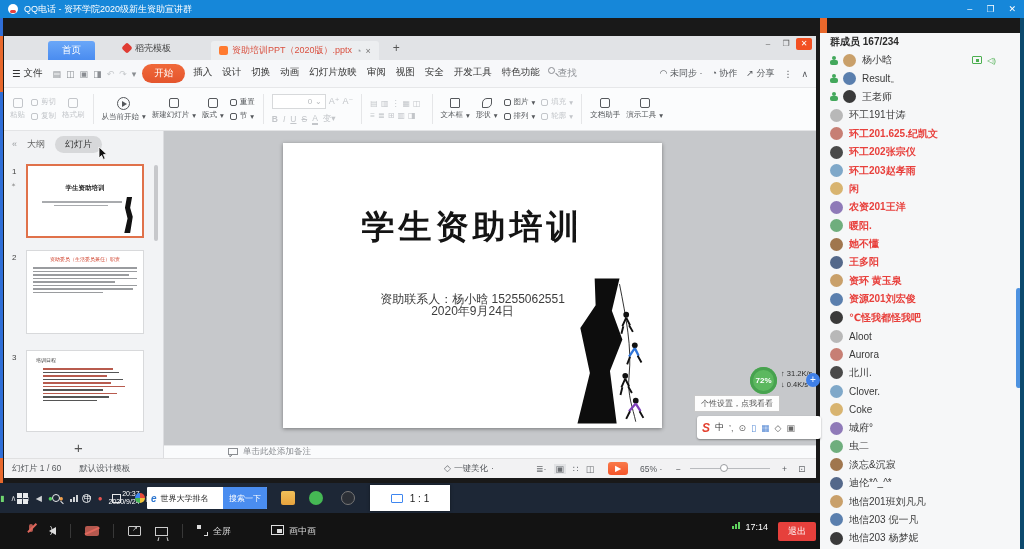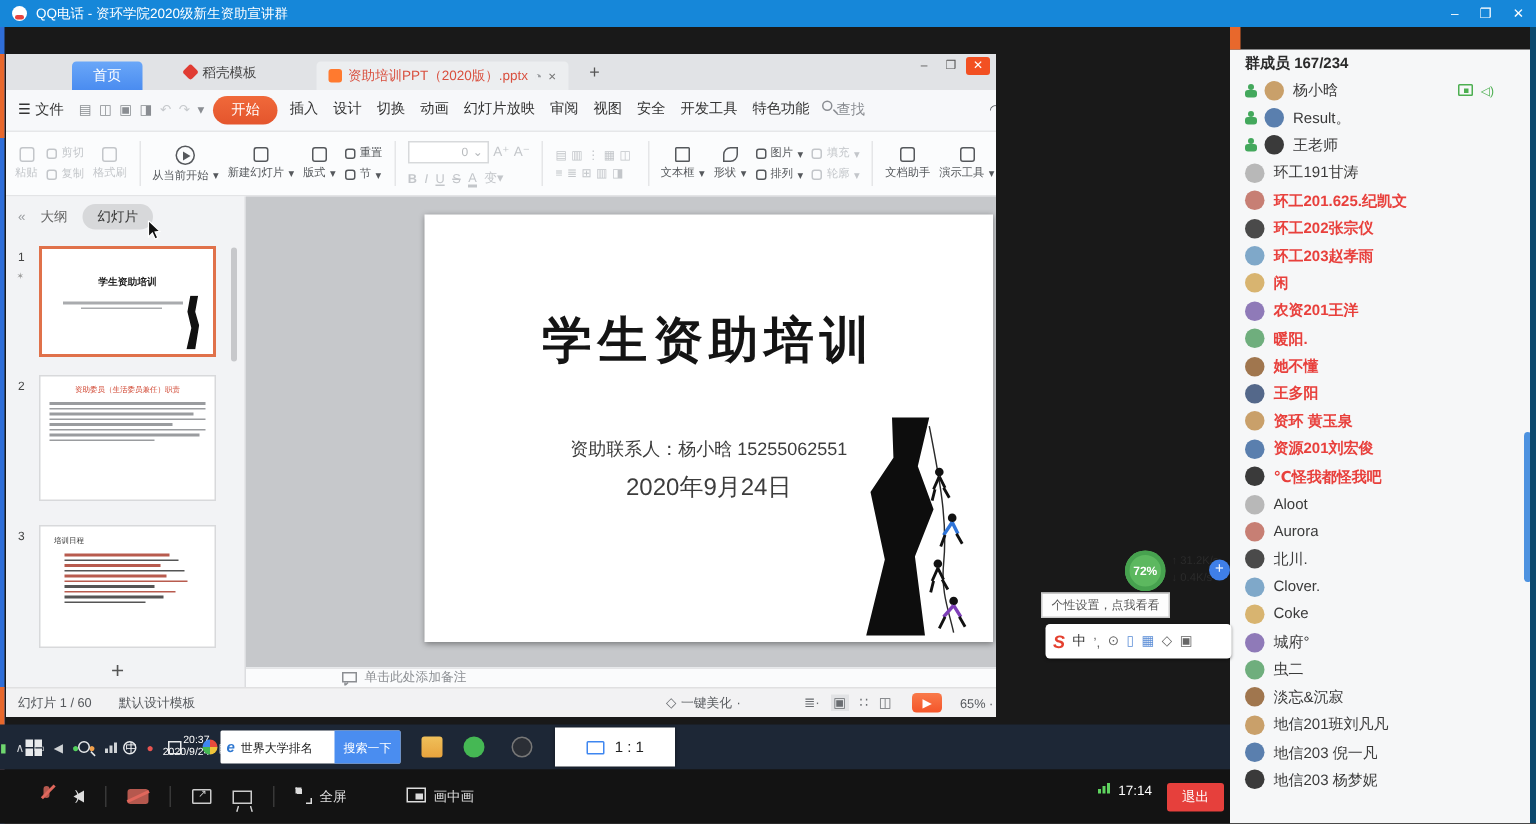--- a/index.html
+++ b/index.html
@@ -15,21 +15,21 @@
   .titlebar .t{font-size:9px;}
   .winbtns{margin-left:auto;display:flex;gap:14px;font-size:9px;}
 
   
   .share{left:0;top:18px;width:820px;height:531px;background:#191919;}
   .blue-edge{left:0;top:0;width:3px;height:531px;background:#2f6ed8;}
   .orange-v{left:0;width:3px;background:#e8682c;}
   .orange-h{height:3px;background:#e8682c;}
 
   
-  .wps{left:4px;top:18px;width:660px;height:442px;background:#f5f6f7;overflow:hidden;}
+  .wps{left:4px;top:18px;width:812px;height:442px;background:#f5f6f7;overflow:hidden;}
   .tabbar{left:0;top:0;width:812px;height:24px;background:#e1e3e6;display:flex;align-items:center;padding-left:44px;}
   .tab-home{background:linear-gradient(#6aa7f8,#4a8cf0);color:#fff;font-size:9.5px;border-radius:3px 3px 0 0;padding:3px 14px;height:19px;margin-top:5px;}
   .tab-docer{font-size:9px;color:#444;margin-left:28px;display:flex;align-items:center;gap:4px;}
   .docer-ic{width:8px;height:8px;background:#e03c33;border-radius:2px;transform:rotate(45deg);display:inline-block;}
   .tab-doc{margin-left:40px;background:#eceef0;height:19px;margin-top:5px;border-radius:3px 3px 0 0;display:flex;align-items:center;gap:4px;padding:0 8px;font-size:9px;color:#d9503f;}
   .wps-ic{width:9px;height:9px;background:#ff7a2f;border-radius:2px;display:inline-block;}
   .tab-plus{font-size:12px;color:#555;margin-left:14px;}
   .wps-winbtns{position:absolute;right:4px;top:2px;display:flex;align-items:center;gap:2px;font-size:8px;color:#555;}
   .wps-winbtns span{width:16px;height:12px;text-align:center;line-height:12px;}
   .wps-close{background:#f25022;color:#fff;border-radius:2px;}
@@ -72,21 +72,21 @@
   .bar{background:#a9abae;height:2px;margin:2px 6px;}
   .lscroll{left:150px;top:34px;width:4px;height:76px;background:#c7c8cb;border-radius:2px;}
   .cursor{left:94px;top:16px;}
   .addslide{left:70px;top:308px;font-size:15px;color:#555;}
 
   
   .canvas{left:160px;top:95px;width:652px;height:314px;background:#c6c8cb;}
   .slide{left:119px;top:12px;width:379px;height:285px;background:#fff;box-shadow:0 1px 4px rgba(0,0,0,.4);}
   .sl-title{width:100%;text-align:center;top:62px;font-size:33px;font-weight:900;color:#141414;letter-spacing:4px;}
   .sl-line1{width:100%;text-align:center;top:148px;font-size:12px;color:#3c3c3c;}
-  .sl-line2{width:100%;text-align:center;top:172px;font-size:16px;color:#3c3c3c;}
+  .sl-line2{width:100%;text-align:center;top:160px;font-size:12px;color:#3c3c3c;}
 
   .notesbar{left:160px;top:409px;width:652px;height:13px;background:#fafbfc;border-top:1px solid #e4e5e7;display:flex;align-items:center;gap:5px;padding-left:64px;font-size:8.5px;color:#8b8e92;}
 
   .statusbar{left:0;top:422px;width:812px;height:20px;background:#f2f2f3;border-top:1px solid #e0e0e1;display:flex;align-items:center;font-size:8.5px;color:#55585c;padding:0 8px;}
   .sb-ic{font-size:9px;color:#6a6d71;}
   .sb-play{width:20px;height:13px;background:linear-gradient(#f97a4a,#f4552a);border-radius:3px;color:#fff;text-align:center;line-height:13px;font-size:8px;}
   .sb-track{width:80px;height:1px;background:#b9bbbe;position:relative;}
   .sb-knob{position:absolute;left:30px;top:-4px;width:8px;height:8px;border-radius:50%;background:#fff;border:1px solid #9a9da0;}
 
   
@@ -728,20 +728,26 @@
 
         </div>
 
         <div class="mrow nobadge">
 
           <span class="avatar" style="background: rgb(160, 118, 78);"></span>
           <span class="mname">淡忘&amp;沉寂</span>
 
         </div>
 
+        <div class="mrow nobadge">
+
+          <span class="avatar" style="background: rgb(84, 104, 138);"></span>
+          <span class="mname">迪伦*^_^*</span>
+
+        </div>
 
         <div class="mrow nobadge">
 
           <span class="avatar" style="background: rgb(201, 160, 106);"></span>
           <span class="mname">地信201班刘凡凡</span>
 
         </div>
 
         <div class="mrow nobadge">
 

